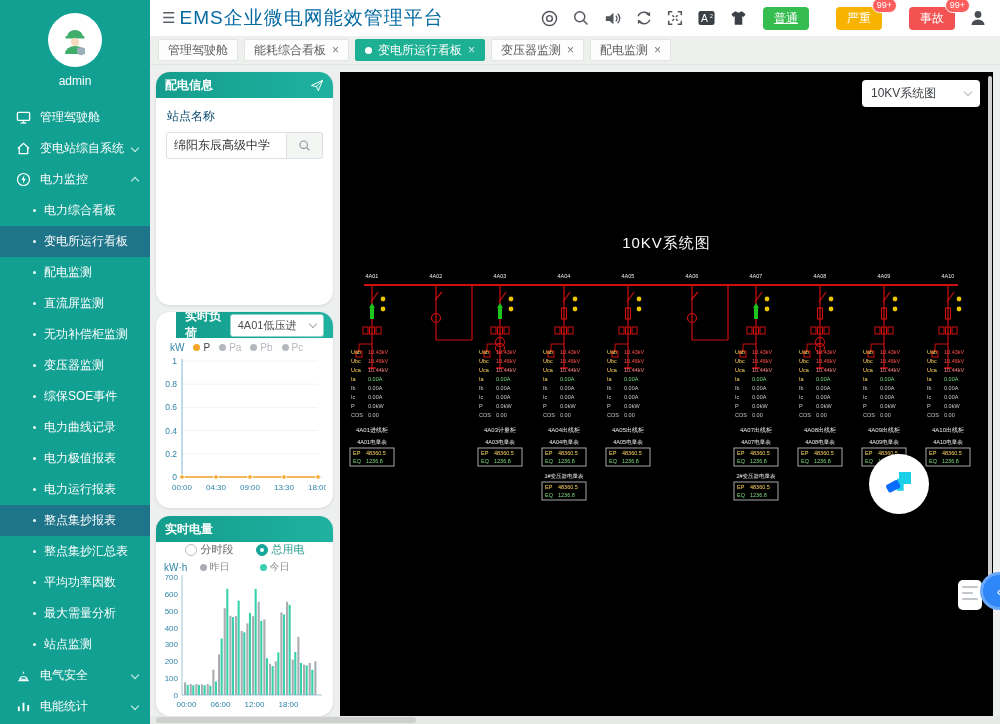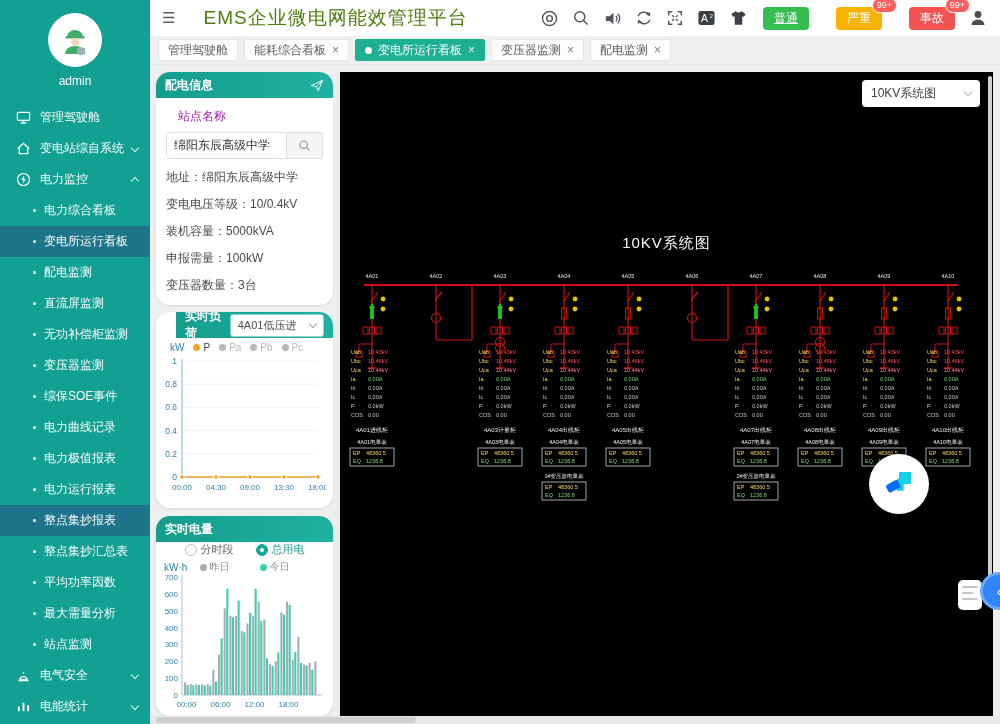--- a/index.html
+++ b/index.html
@@ -16,42 +16,42 @@
   .mi-icon { width:15px; height:15px; margin-right:9px; display:inline-flex; }
   .bullet { width:3px; height:3px; border-radius:50%; background:#eafffb; margin-right:8px; flex:none; }
   .chev { width:6px; height:6px; border-right:1.3px solid #d8f2ee; border-bottom:1.3px solid #d8f2ee; position:absolute; right:12px; }
   .chev.down { transform:rotate(45deg); top:12px; }
   .chev.up { transform:rotate(-135deg); top:14px; }
 
   
   .main { position:absolute; left:150px; top:0; right:0; bottom:0; }
   .topbar { height:36px; background:#fff; display:flex; align-items:center; padding:0 12px; }
   .hamburger { font-size:15px; color:#5a5e66; cursor:pointer; }
-  .app-title { color:#4d7c0f; font-size:19px; font-weight:400; margin-left:28px; letter-spacing:1px; }
+  .app-title { color:#0369a1; font-size:19px; font-weight:400; margin-left:4px; letter-spacing:1px; }
   .top-icons { margin-left:auto; display:flex; align-items:center; gap:13px; }
   .tool-icon { display:inline-flex; cursor:pointer; }
   .hbadge { color:#fff; font-size:12px; padding:3px 11px; border-radius:4px; position:relative; cursor:pointer; white-space:nowrap; }
   .hbadge .badge-count { position:absolute; top:-9px; right:-15px; background:#fc5e5e; color:#fff; border-radius:9px; font-size:9px; line-height:1; padding:2px 4px; border:1px solid #fff; }
   .hbadge.m1 { margin-left:2px;text-decoration:underline; }
   .hbadge.m2 { margin-left:14px; }
 
   .tabbar { height:29px; background:#eef0ee; display:flex; align-items:center; padding-left:8px; gap:6px; border-bottom:1px solid #e2e5e2; }
   .tab { background:#fdfdfd; border:1px solid #e2e6e2; height:22px; display:flex; align-items:center; padding:0 9px; font-size:12px; color:#5a5e5a; border-radius:2px; gap:6px; cursor:pointer; white-space:nowrap; }
   .tab.active { background:#1db093; color:#fff; border-color:#1db093; }
   .tab .dot { width:7px; height:7px; border-radius:50%; background:#fff; flex:none; }
   .tab .x { font-size:12px; opacity:.8; line-height:1; }
 
   .content { position:absolute; top:65px; left:0; right:0; bottom:8px; background:#edf0ee; }
   .left-col { position:absolute; left:6px; top:7px; width:177px; }
   .card { background:#fff; border-radius:14px; box-shadow:0 1px 3px rgba(0,0,0,.10); overflow:hidden; }
   .card-h { height:26px; background:linear-gradient(90deg,#149d8d,#1fb2a0); color:#fff; font-size:12px; font-weight:bold; display:flex; align-items:center; padding:0 9px; }
   .ph-icon { margin-left:auto; display:inline-flex; }
   .info-card { height:233px; margin-bottom:7px; }
   .info-body { padding:8px 10px 0; font-size:12px; color:#333; }
-  .site-label { margin:2px 12px 7px; color:#a21caf; }
+  .site-label { margin:2px 1px 7px; color:#0c4a6e; }
   .site-row { display:flex; }
   .site-input { flex:1; min-width:0; height:27px; border:1px solid #dcdfe6; border-radius:3px 0 0 3px; padding:0 7px; font-size:12px; color:#333; outline:none; }
   .search-btn { width:36px; height:27px; border:1px solid #dcdfe6; border-left:none; background:#f4f6f4; border-radius:0 3px 3px 0; display:flex; align-items:center; justify-content:center; cursor:pointer; }
   .info-line { margin-top:10px; color:#484b4e; white-space:nowrap; }
 
   .load-card { height:196px; margin-bottom:8px; }
   .load-card .card-h { height:26px;margin-left:20px; }
   .select-box { margin-left:auto; background:#fff; border:1px solid #8fd4c8; border-radius:3px; height:23px; width:100px; display:flex; align-items:center; padding:0 7px; color:#4c4f52; font-size:11px; font-weight:normal; cursor:pointer; }
   .select-box .sel-chev { width:6px; height:6px; border-right:1.3px solid #aaa; border-bottom:1.3px solid #aaa; transform:rotate(45deg); margin-left:auto; margin-top:-3px; }
   .legend-row { display:flex; align-items:center; font-size:10px; color:#999; padding:4px 4px 0 14px; gap:9px; }
@@ -321,27 +321,20 @@
             <div class="site-label">站点名称</div>
             <div class="site-row">
               <input class="site-input" value="绵阳东辰高级中学" style="">
               <span class="search-btn">
                 <svg width="13" height="13" viewBox="0 0 16 16">
                     <circle cx="7" cy="7" r="4.6" fill="none" stroke="#8c9095" stroke-width="1.4"></circle>
                     <line x1="10.4" y1="10.4" x2="14" y2="14" stroke="#8c9095" stroke-width="1.4"></line>
                   </svg>
               </span>
             </div>
-            <div id="info-fields">
-                <div class="info-line"><span>地址：</span><span>绵阳东辰高级中学</span></div>
-                <div class="info-line"><span>变电电压等级：</span><span>10/0.4kV</span></div>
-                <div class="info-line"><span>装机容量：</span><span>5000kVA</span></div>
-                <div class="info-line"><span>申报需量：</span><span>100kW</span></div>
-                <div class="info-line"><span>变压器数量：</span><span>3台</span></div>
-              </div>
           </div>
         </section>
 
         <section class="card load-card">
           <div class="card-h">
             <span>实时负荷</span>
             <span class="select-box">
               <span>4A01低压进</span>
               <span class="sel-chev"></span>
             </span>

